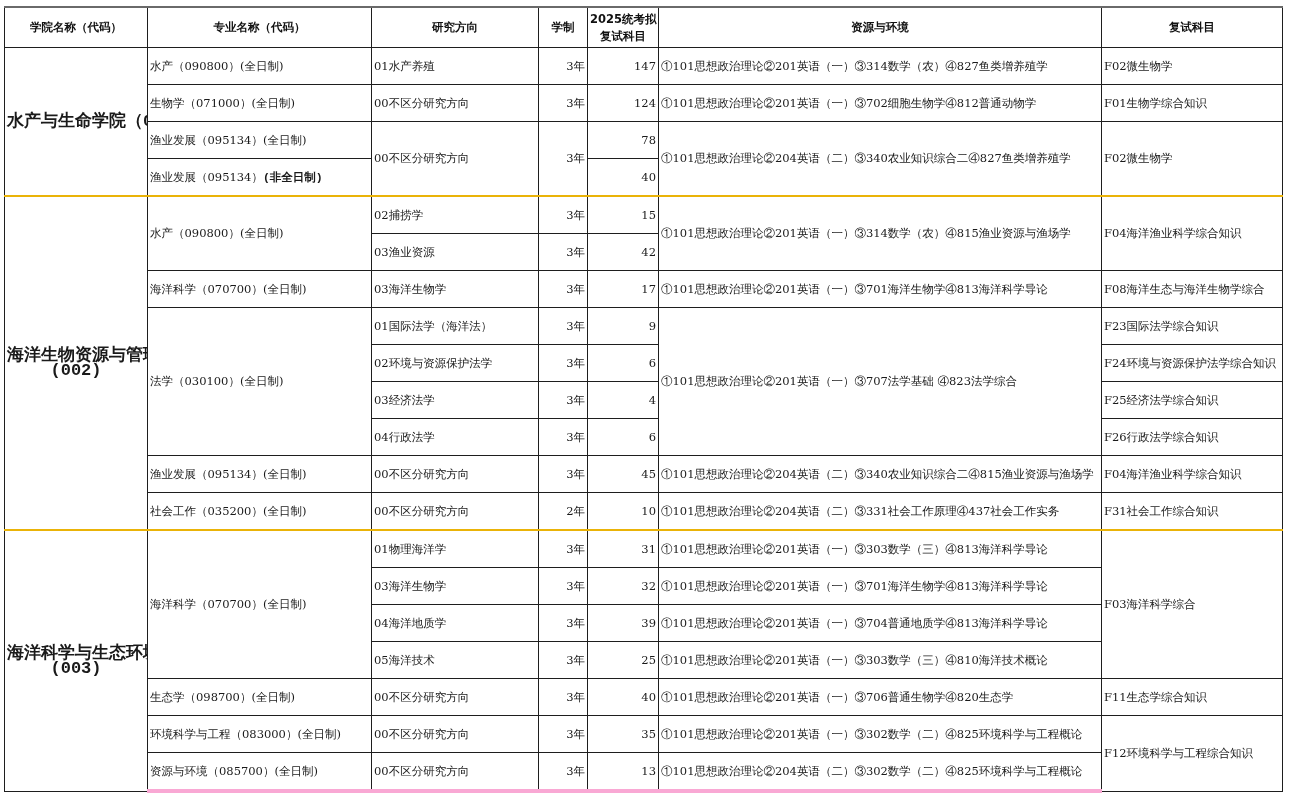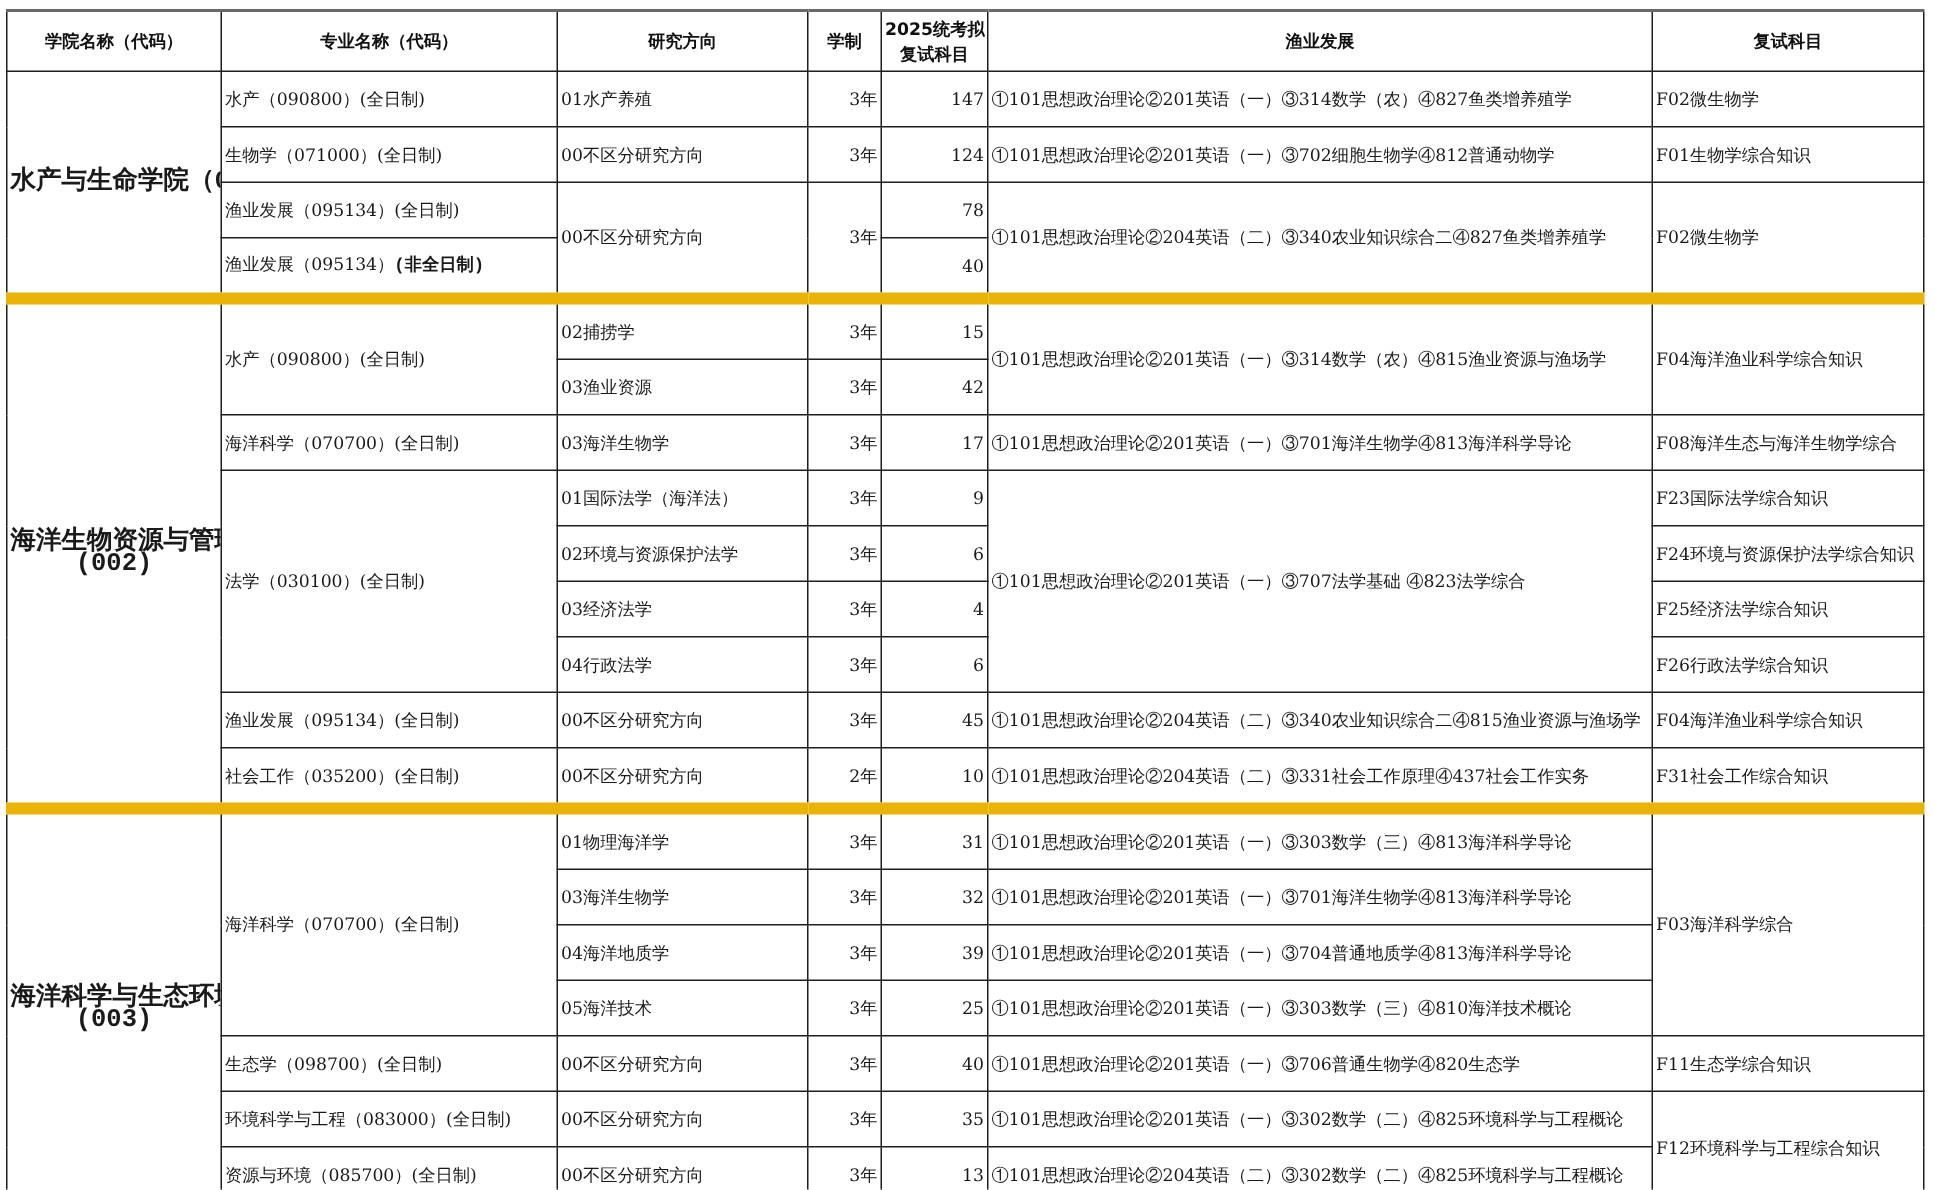--- a/index.html
+++ b/index.html
@@ -23,21 +23,21 @@
   table.grid th {
     font-family: "DejaVu Sans", "Liberation Sans", sans-serif;
     font-weight: bold; font-size: 11.5px; text-align: center; height: 39px;
     color: #111;
   }
   td.college { text-align: center; font-weight: bold;
     font-family: Liberation Mono, monospace; white-space: normal; font-size: 17px; }
   td.major, td.dir, td.exam, td.retest { text-align: left; }
   td.years, td.count { text-align: right; }
   .bold { font-weight: bold; font-family: Liberation Mono, monospace; }
-  tr.group-start td { border-top: 8px solid #eab308; }
+  tr.group-start td { border-top: 2px solid #eab308; }
   table.grid tbody tr:last-child td { border-bottom: 4px solid #f9a8d4; }
 </style>
 </head>
 <body>
 
 <table class="grid">
   <colgroup>
     <col style="width:143px">
     <col style="width:224px">
     <col style="width:167px">
@@ -49,21 +49,21 @@
   <thead>
     <tr>
       <th>学院名称（代码）</th>
       <th>专业名称（代码）</th>
       <th>研究方向</th>
       <th>学制</th>
       <th style="line-height:17px;">
         <span>2025统考拟</span><br>
         <span>复试科目</span>
       </th>
-      <th>渔业发展</th>
+      <th>资源与环境</th>
       <th>复试科目</th>
     </tr>
   </thead>
   <tbody>
 
     <tr>
       <td class="college" rowspan="4"><span>水产与生命学院（001）</span></td>
       <td class="major">水产（090800）(全日制)</td>
       <td class="dir">01水产养殖</td>
       <td class="years">3年</td>

